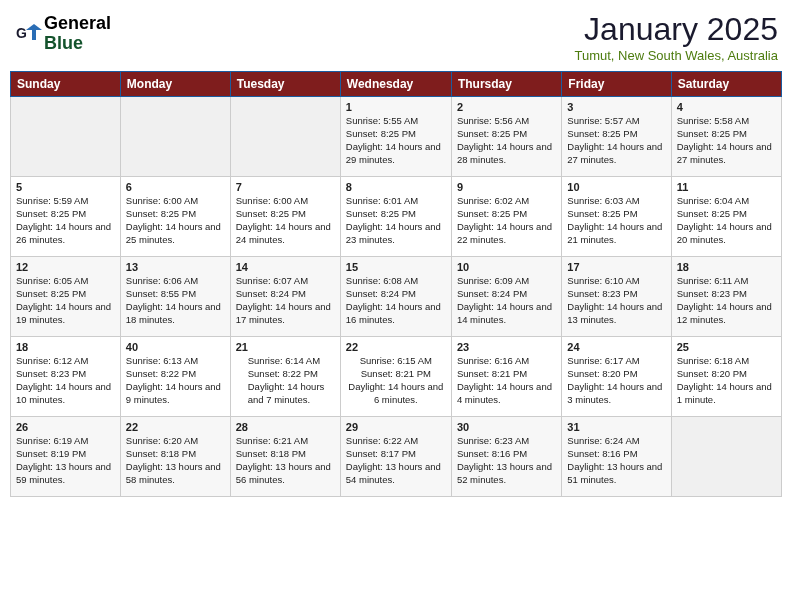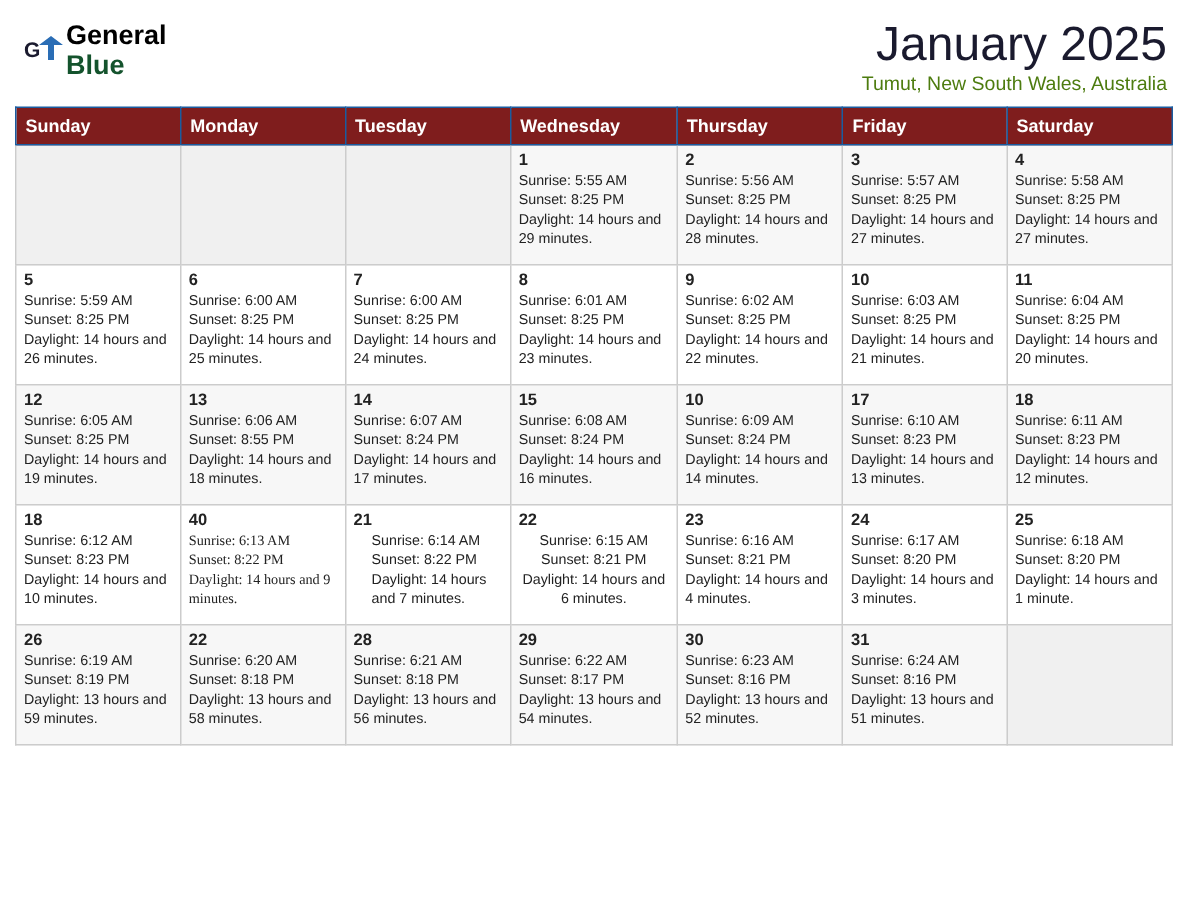--- a/index.html
+++ b/index.html
@@ -244,21 +244,21 @@
       </tr>
       <tr>
         <td>
           <span class="day-num">18</span>
           <div class="cell-content" style="white-space: pre-line;">Sunrise: 6:12 AM
 Sunset: 8:23 PM
 Daylight: 14 hours and 10 minutes.</div>
         </td>
         <td>
           <span class="day-num">40</span>
-          <div class="cell-content" style="white-space: pre-line; font-family: Liberation Serif, serif;">Sunrise: 6:13 AM
+          <div class="cell-content" style="white-space: pre-line;">Sunrise: 6:13 AM
 Sunset: 8:22 PM
 Daylight: 14 hours and 9 minutes.</div>
         </td>
         <td>
           <span class="day-num">21</span>
           <div class="cell-content" style="white-space: pre-line; margin-left: 12px;">Sunrise: 6:14 AM
 Sunset: 8:22 PM
 Daylight: 14 hours and 7 minutes.</div>
         </td>
         <td>

